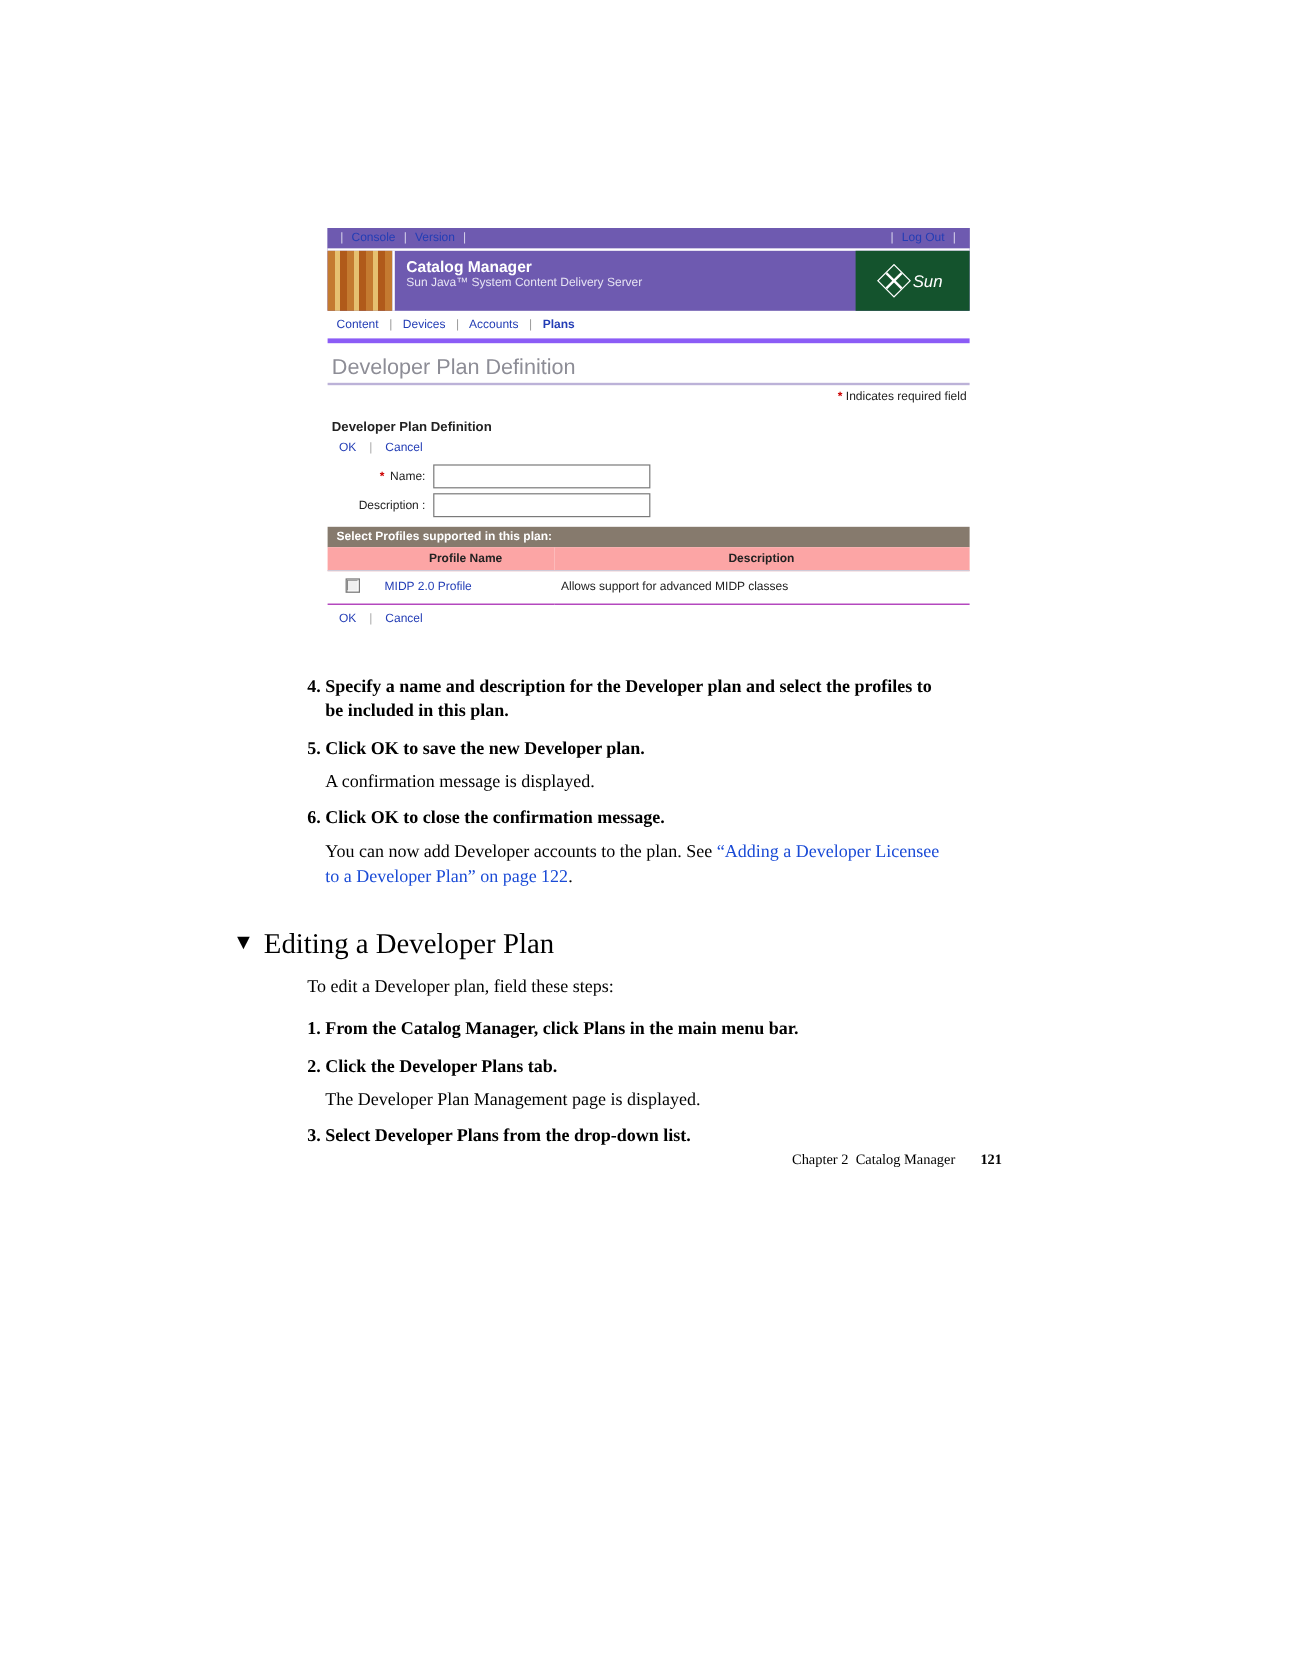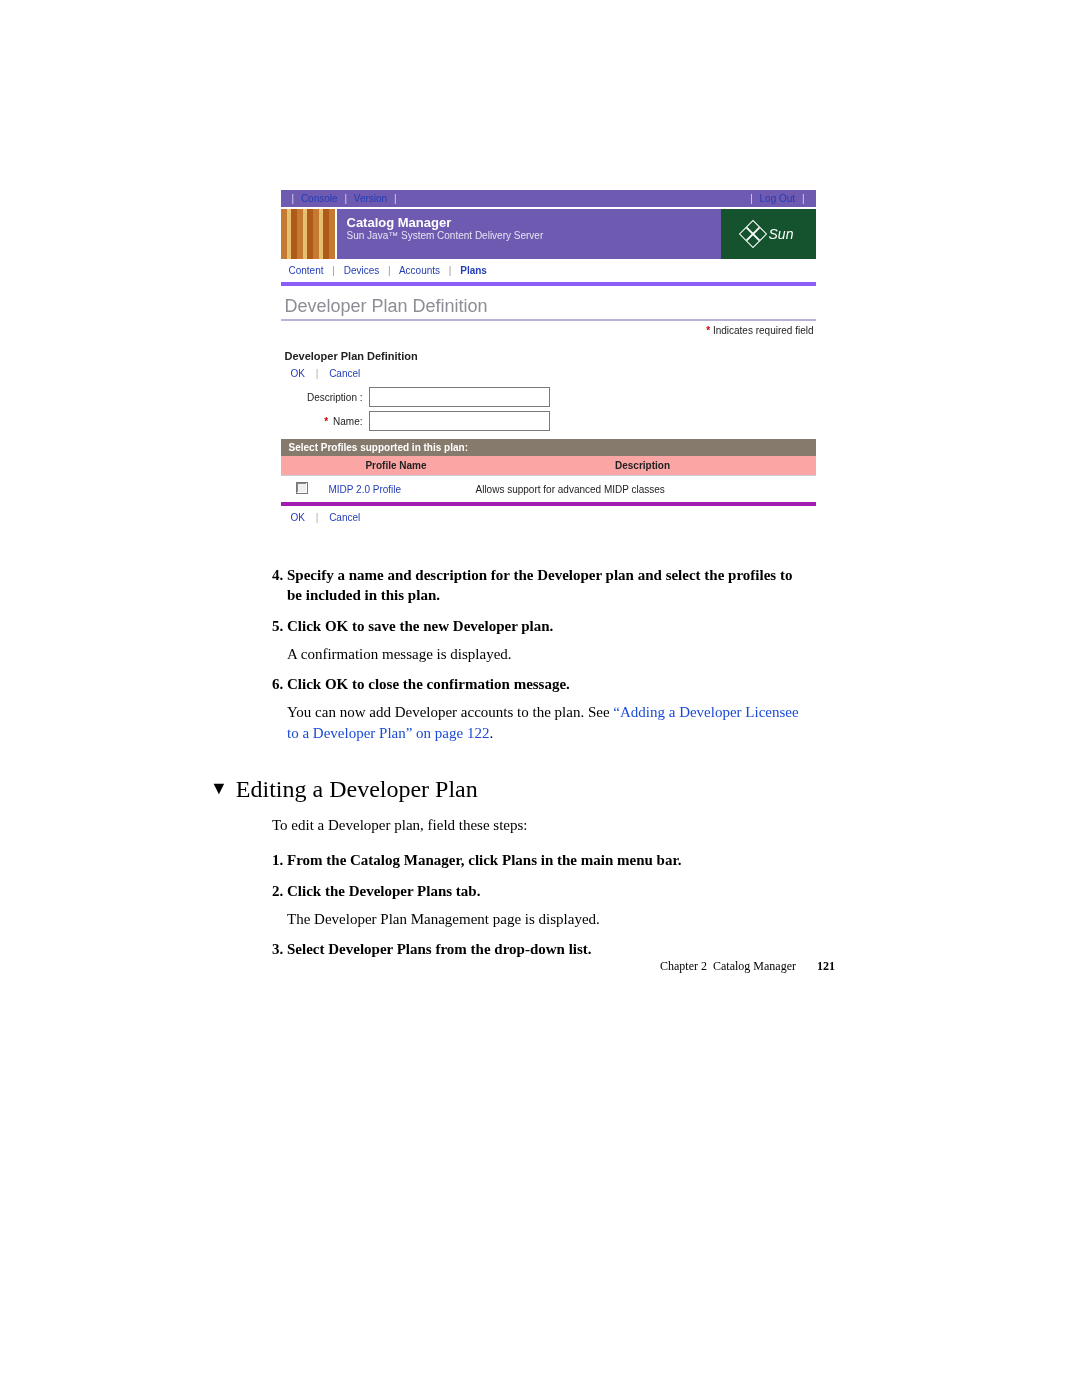--- a/index.html
+++ b/index.html
@@ -8,21 +8,21 @@
     background: #fff;
     font-family: Georgia, "Times New Roman", serif;
     color: #000;
     width: 1080px;
   }
   .page {
     width: 1080px;
     height: 1054px;
     position: relative;
     box-sizing: border-box;
-    padding: 190px 0 0 16px;
+    padding: 190px 0 0 0;
   }
   
   .shot {
     width: 535px;
     margin: 0 auto 30px auto;
     font-family: Verdana, Arial, sans-serif;
     font-size: 10px;
     color: #222;
     border: 0;
   }
@@ -110,21 +110,21 @@
   }
   .shot table.profiles {
     width: 100%; border-collapse: collapse; font-size: 10px;
   }
   .shot table.profiles th {
     font-weight: bold; text-align: center; padding: 4px 6px;
     border-bottom: 1px solid #cfcad8;
     background: #fca5a5;
   }
   .shot table.profiles td {
-    padding: 3px 6px; border-bottom: 4px solid #a21caf;
+    padding: 3px 6px; border-bottom: 1px solid #a21caf;
   }
   .shot table.profiles td.cb { width: 30px; text-align: center; }
   .shot table.profiles td.pname { width: 135px; }
   .shot table.profiles td.pname a { color: #233db5; }
   .shot input.chk {
     width: 12px; height: 12px; border: 1px solid #777; background: #efefef;
     appearance: none; -webkit-appearance: none;
     box-shadow: inset -1px -1px 0 #fff, inset 1px 1px 0 #888;
   }
 
@@ -208,25 +208,25 @@
 
     <div class="section-title">Developer Plan Definition</div>
 
     <div class="form-area">
       <div class="btnrow">
         <a href="#">OK</a>
         <span class="sep2">|</span>
         <a href="#">Cancel</a>
       </div>
       <div class="field-row">
+        <label><span class="star">*</span> <span>Name:</span></label>
+        <input type="text" style="">
+      </div>
+      <div class="field-row">
         <label>Description :</label>
-        <input type="text" style="">
-      </div>
-      <div class="field-row">
-        <label><span class="star">*</span> <span>Name:</span></label>
         <input type="text" style="">
       </div>
     </div>
 
     <div class="profiles-bar">Select Profiles supported in this plan:</div>
     <table class="profiles">
       <thead>
         <tr>
           <th style="width:30px"></th>
           <th style="width:135px">Profile Name</th>

